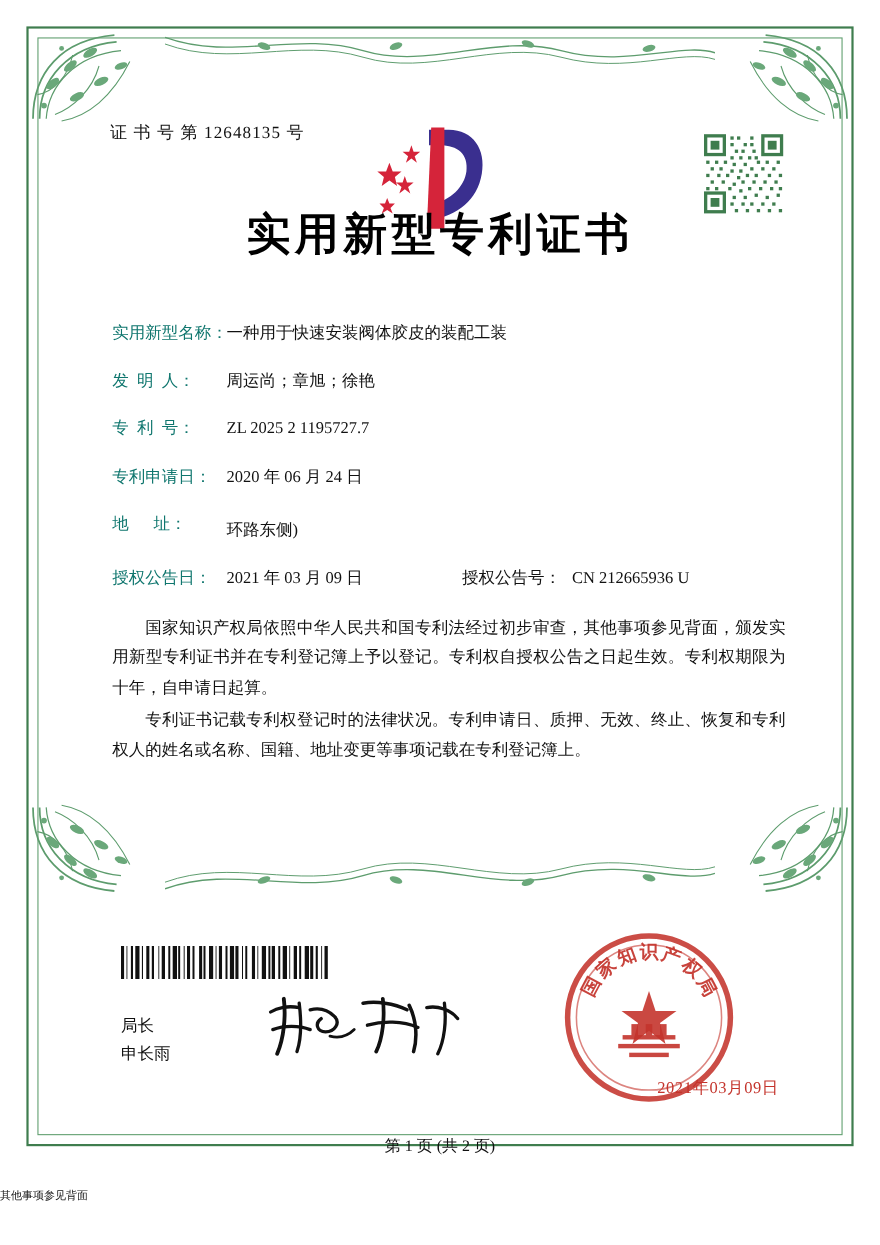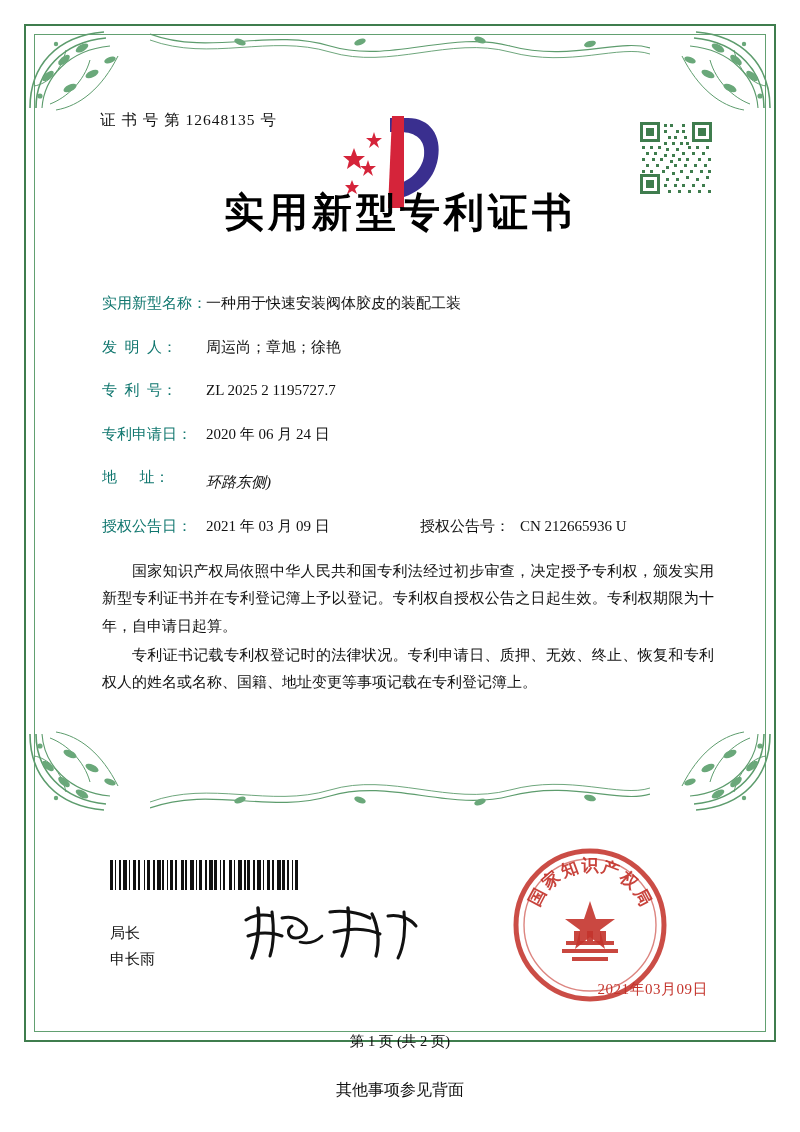--- a/index.html
+++ b/index.html
@@ -115,21 +115,20 @@
     white-space: pre;
     color: #0f766e;
   }
   .field-value {
     flex: 1;
     color: #111;
   }
   .field-value .wrap2 {
     display: block;
     margin-top: 5px;
-    font-style: italic;
   }
   .field-row.inline-two .field-value {
     flex: 0 0 auto;
     min-width: 180px;
   }
   .sub-label {
     margin-left: 34px;
     margin-right: 10px;
   }
 
@@ -195,22 +194,22 @@
     left: 0; right: 0;
     top: 1032px;
     text-align: center;
     font-size: 14.5px;
     color: #111;
   }
   .footnote {
     position: absolute;
     left: 0; right: 0;
     top: 1080px;
-    text-align: center;
-    font-size: 16px;
+    text-align: left;
+    font-size: 10px;
     color: #111;
   }
 </style>
 </head>
 <body>
 
 <div class="page">
 
   <div class="border-outer"></div>
   <div class="border-inner"></div>
@@ -467,21 +466,21 @@
       <div class="field-row inline-two">
         <span class="field-label">授权公告日：</span>
         <span class="field-value">2021 年 03 月 09 日</span>
         <span class="sub-label">授权公告号：</span>
         <span>CN 212665936 U</span>
       </div>
 
     </div>
 
     <div class="paragraphs">
-      <p>国家知识产权局依照中华人民共和国专利法经过初步审查，决定授予专利权，颁发实用新型专利证书并在专利登记簿上予以登记。专利权自授权公告之日起生效。专利权期限为十年，自申请日起算。</p>
+      <p>国家知识产权局依照中华人民共和国专利法经过初步审查，其他事项参见背面，颁发实用新型专利证书并在专利登记簿上予以登记。专利权自授权公告之日起生效。专利权期限为十年，自申请日起算。</p>
       <p>专利证书记载专利权登记时的法律状况。专利申请日、质押、无效、终止、恢复和专利权人的姓名或名称、国籍、地址变更等事项记载在专利登记簿上。</p>
     </div>
   </div>
 
   <div class="barcode">
     <i style="width:3px"></i>
       <i style="width:2px;background:#fff"></i>
       <i style="width:1px"></i>
       <i style="width:3px;background:#fff"></i>
     <i style="width:2px"></i>

